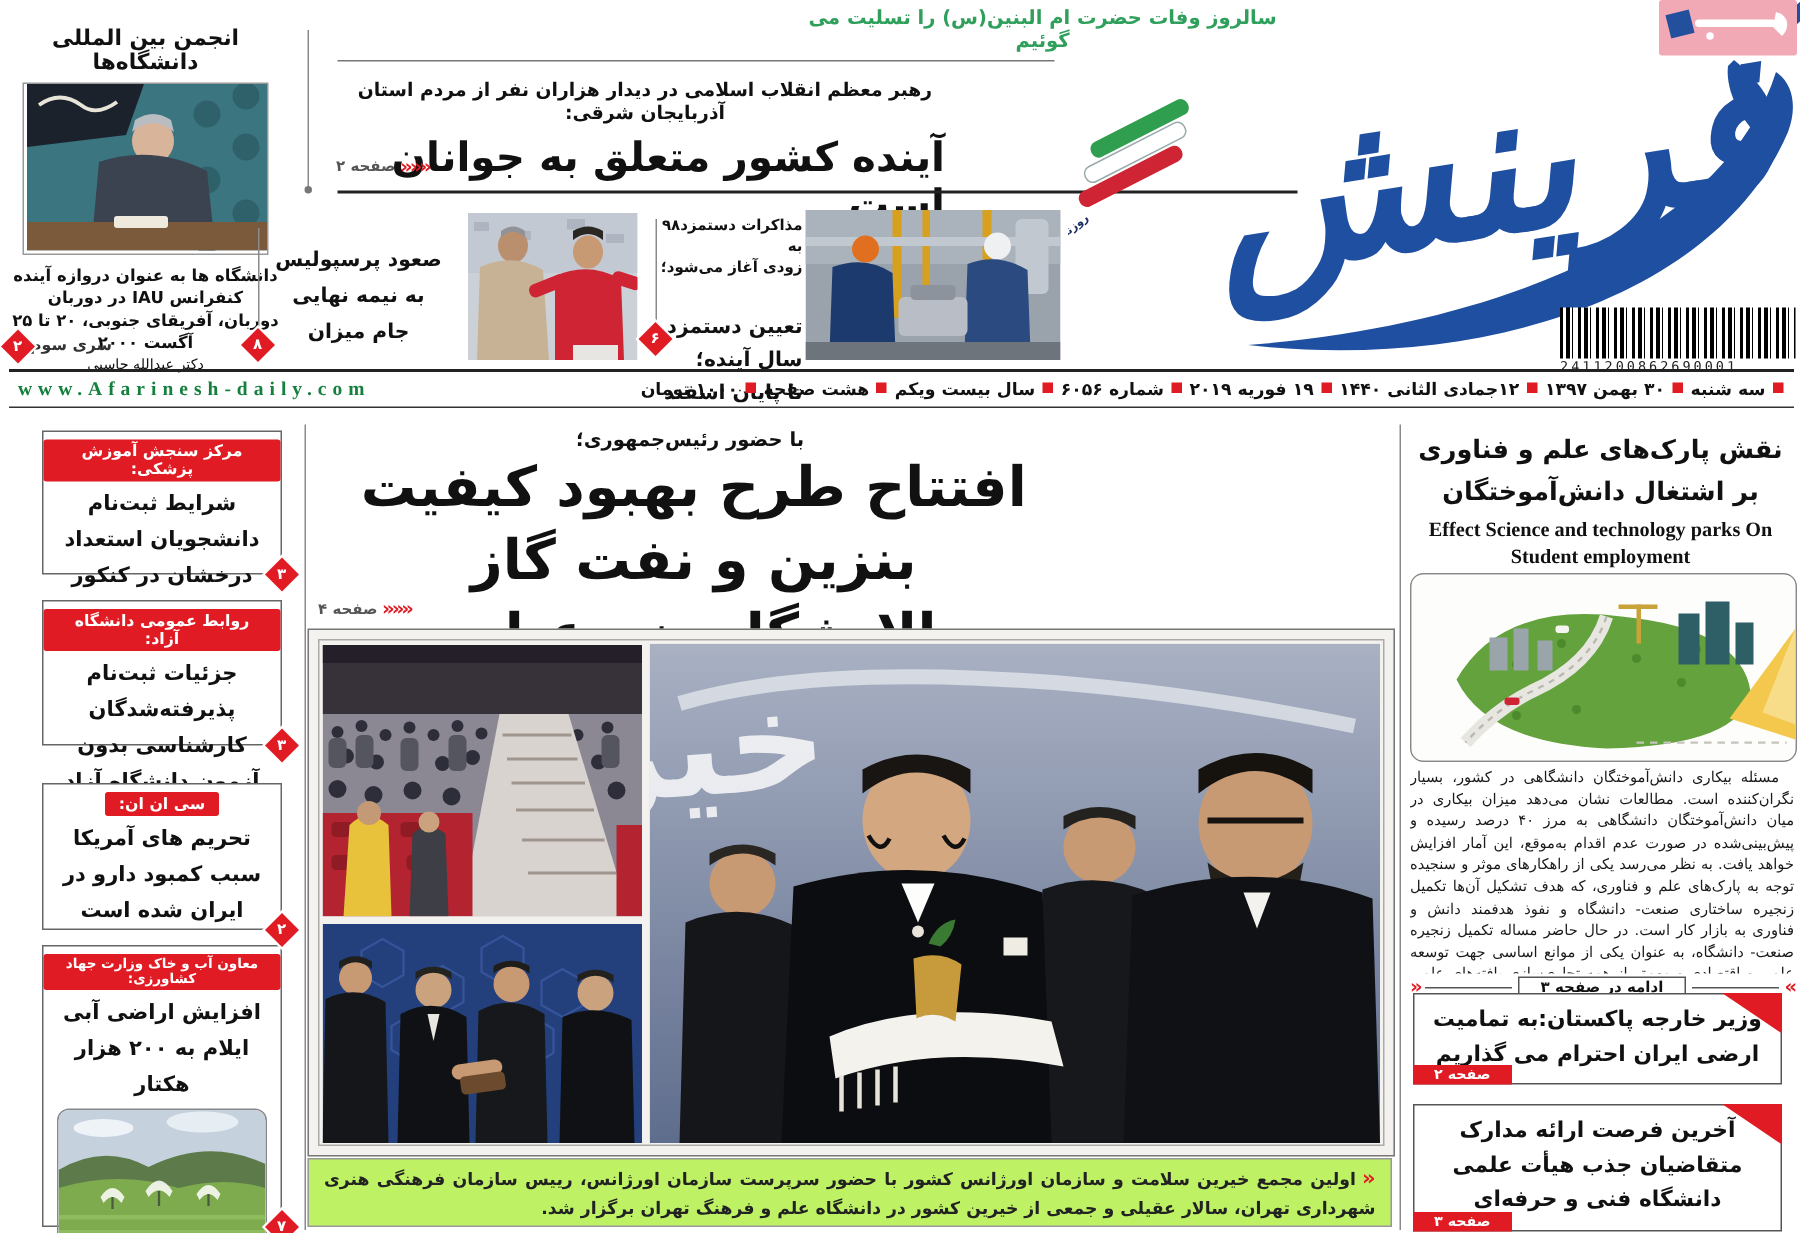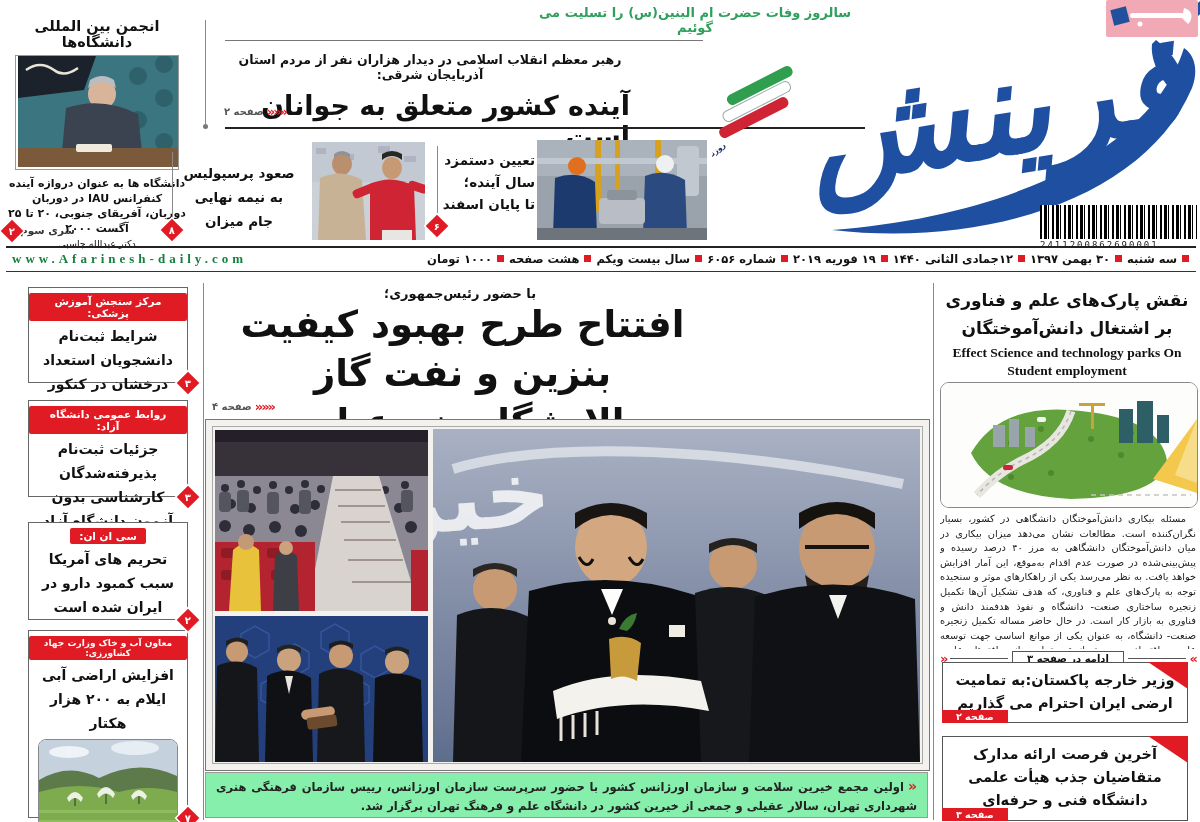--- a/index.html
+++ b/index.html
@@ -33,21 +33,21 @@
   .leader-headline{font-size:27px;font-weight:900;text-align:right;margin-top:8px;letter-spacing:-.5px;}
   .pagelink{display:flex;align-items:center;gap:3px;font-size:10px;font-weight:bold;color:#555;}
   .chev{color:#e11b23;font-weight:900;font-size:13px;letter-spacing:-2px;line-height:10px;}
 
   
   .football-text{left:168px;top:161px;width:142px;font-size:13.5px;font-weight:900;
       text-align:center;line-height:24px;}
   .football-photo{left:312px;top:142px;width:113px;height:98px;}
   .wage{left:438px;top:144px;width:97px;}
   .wage-kicker{font-size:10px;font-weight:bold;line-height:14px;text-align:right;}
-  .wage-headline{font-size:13.5px;font-weight:900;line-height:22px;text-align:right;margin-top:5px;}
+  .wage-headline{font-size:13.5px;font-weight:900;line-height:22px;text-align:right;margin-top:21px;}
   .wage-photo{left:537px;top:140px;width:170px;height:100px;}
 
   
   .diamond{position:absolute;width:16px;height:16px;background:#e11b23;transform:rotate(45deg);
       display:flex;align-items:center;justify-content:center;z-index:4;box-shadow:0 0 0 1.5px #fff;}
   .diamond span{transform:rotate(-45deg);color:#fff;font-size:10px;font-weight:bold;}
 
   
   .url{left:12px;top:251px;font-family:"Liberation Serif",serif;font-weight:bold;font-size:13px;
       letter-spacing:4px;direction:ltr;color:#15803d;}
@@ -57,21 +57,21 @@
   
   .main-kicker{left:260px;top:286px;width:400px;font-size:13px;font-weight:900;text-align:center;}
   .main-headline{left:210px;top:300px;width:505px;text-align:center;font-weight:900;
       font-size:37px;line-height:49px;letter-spacing:-1px;}
   .main-pagelink{left:212px;top:401px;}
 
   
   .photo-frame{left:205px;top:419px;width:723px;height:350px;border:1px solid #777;background:#f4f2ee;
       box-shadow:inset 0 0 0 6px #f4f2ee, inset 0 0 0 7px #aaa;}
   .ph{position:absolute;overflow:hidden;}
-  .caption-box{left:205px;top:772px;width:723px;height:46px;border:1px solid #999;background:#86efac;
+  .caption-box{left:205px;top:772px;width:723px;height:46px;border:1px solid #999;background:#bef264;
       box-sizing:border-box;padding:4px 10px;}
   .caption-mark{color:#e11b23;font-weight:900;font-size:14px;margin-left:4px;}
   .caption-text{font-size:11.5px;font-weight:600;line-height:19px;text-align:justify;color:#222;}
 
   
   .sbox{position:absolute;left:28px;width:160px;border:1.5px solid #666;background:#fff;
       box-sizing:border-box;text-align:center;padding-bottom:4px;}
   .sbox-label{display:inline-block;background:#e11b23;color:#fff;font-size:10.5px;font-weight:bold;
       padding:2px 9px;margin:5px auto 3px;border-radius:2px;}
   .sbox-text{font-size:14px;font-weight:900;line-height:24px;padding:0 6px;}
@@ -204,20 +204,24 @@
       <rect x="40" y="44" width="26" height="9" rx="4" fill="#cf2433" transform="rotate(-22 53 48)"></rect>
       <rect x="96" y="40" width="20" height="9" rx="4" fill="#cf2433" transform="rotate(18 104 44)"></rect>
       <rect x="70" y="88" width="30" height="10" fill="#e8e6e2"></rect>
     </svg>
   </div>
   <div class="diamond" style="left:429px;top:218px;">
       <span>۶</span>
     </div>
 
   <div class="abs wage">
+    <div class="wage-kicker">
+      <div>مذاکرات دستمزد۹۸ به</div>
+      <div>زودی آغاز می‌شود؛</div>
+    </div>
     <div class="wage-headline">
       <div>تعیین دستمزد</div>
       <div>سال آینده؛</div>
       <div>تا پایان اسفند</div>
     </div>
   </div>
   <div class="abs wage-photo">
     <svg width="170" height="100" viewBox="0 0 170 100">
       <rect width="170" height="100" fill="#9aa2ac"></rect>
       <rect x="0" y="0" width="170" height="36" fill="#aab2bb"></rect>

